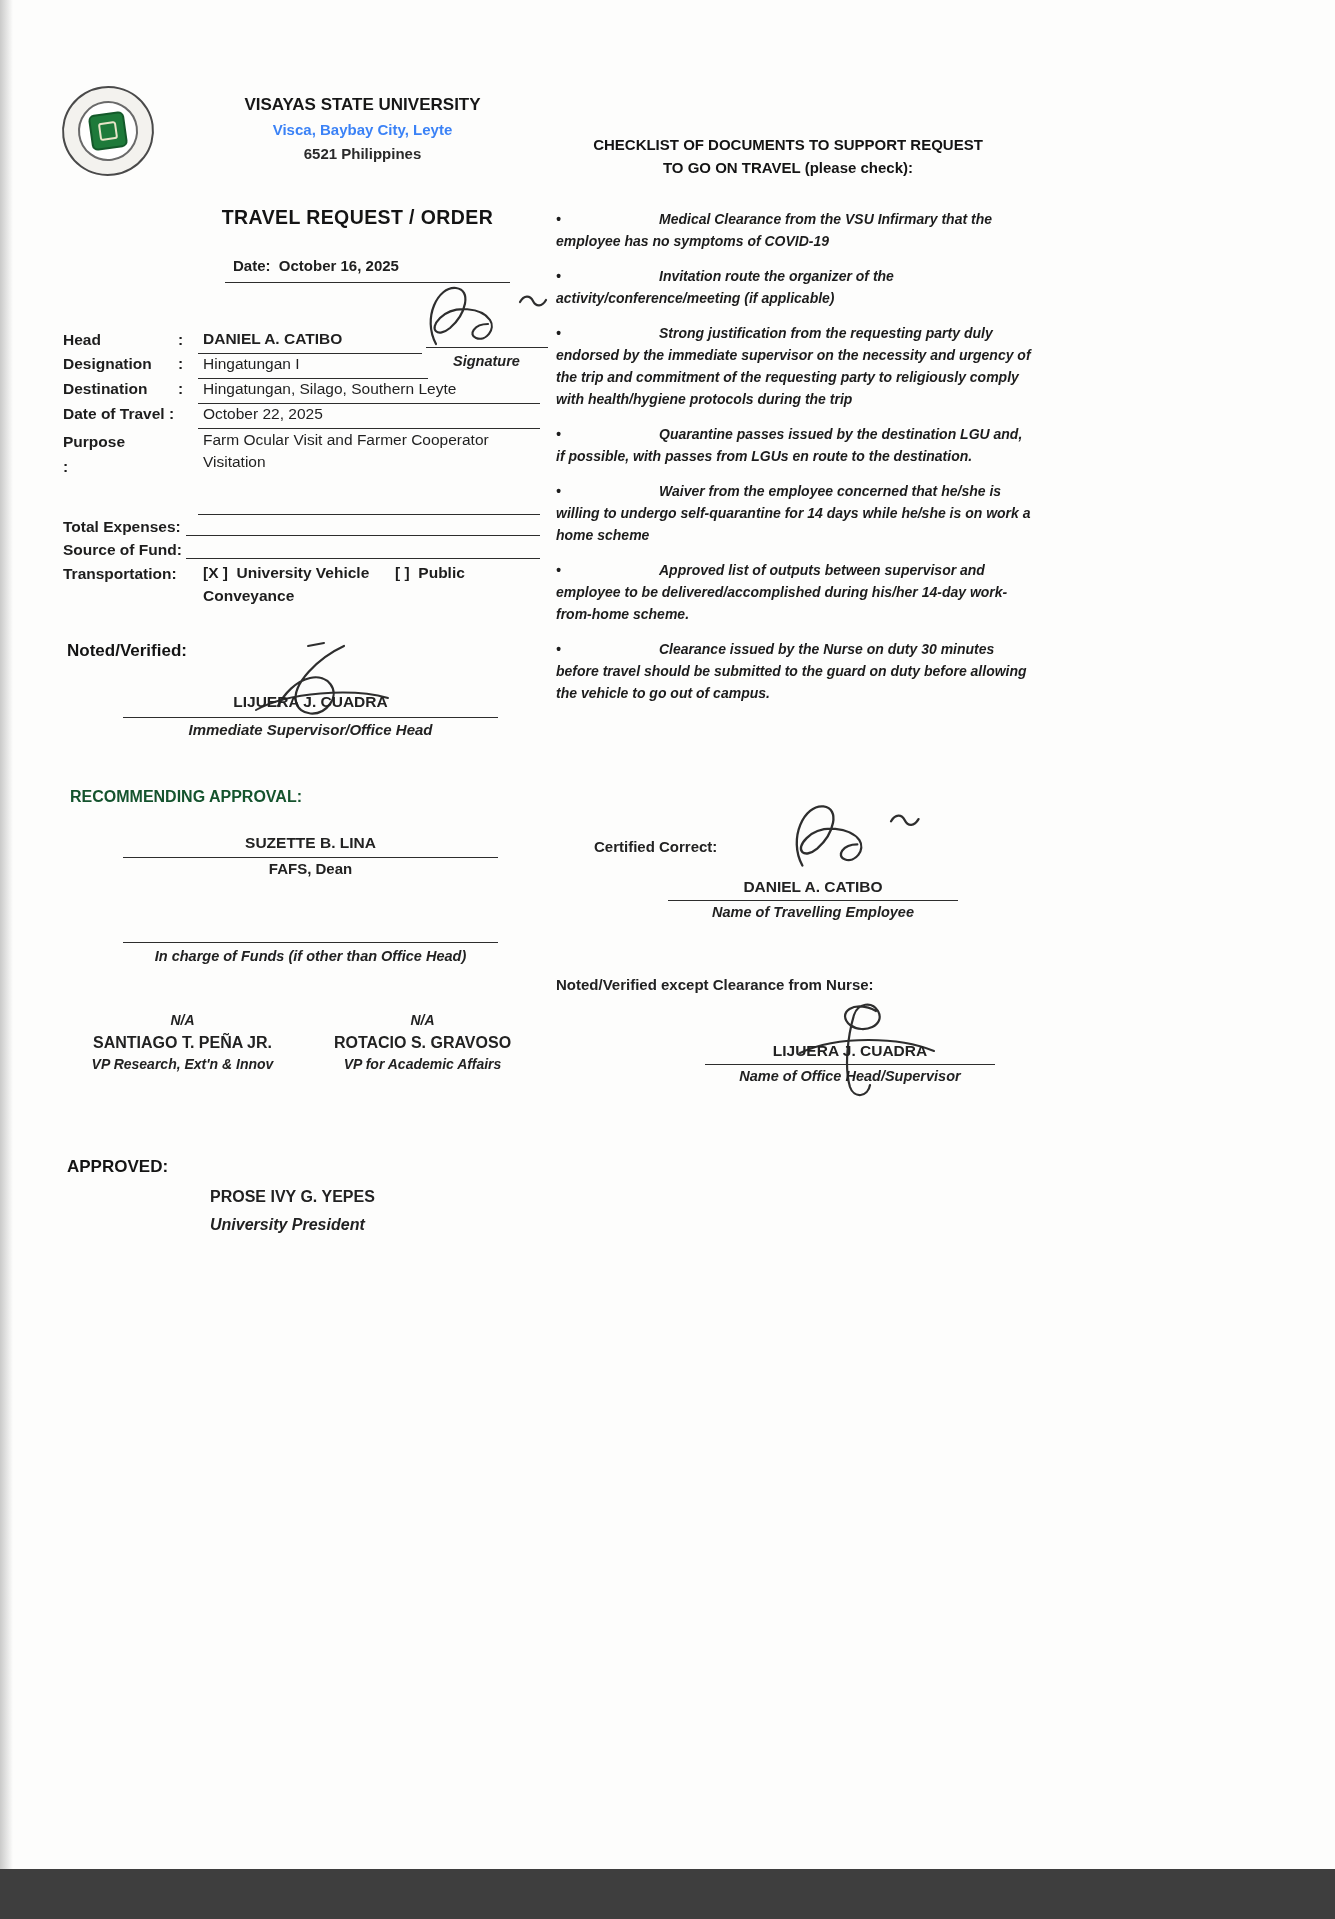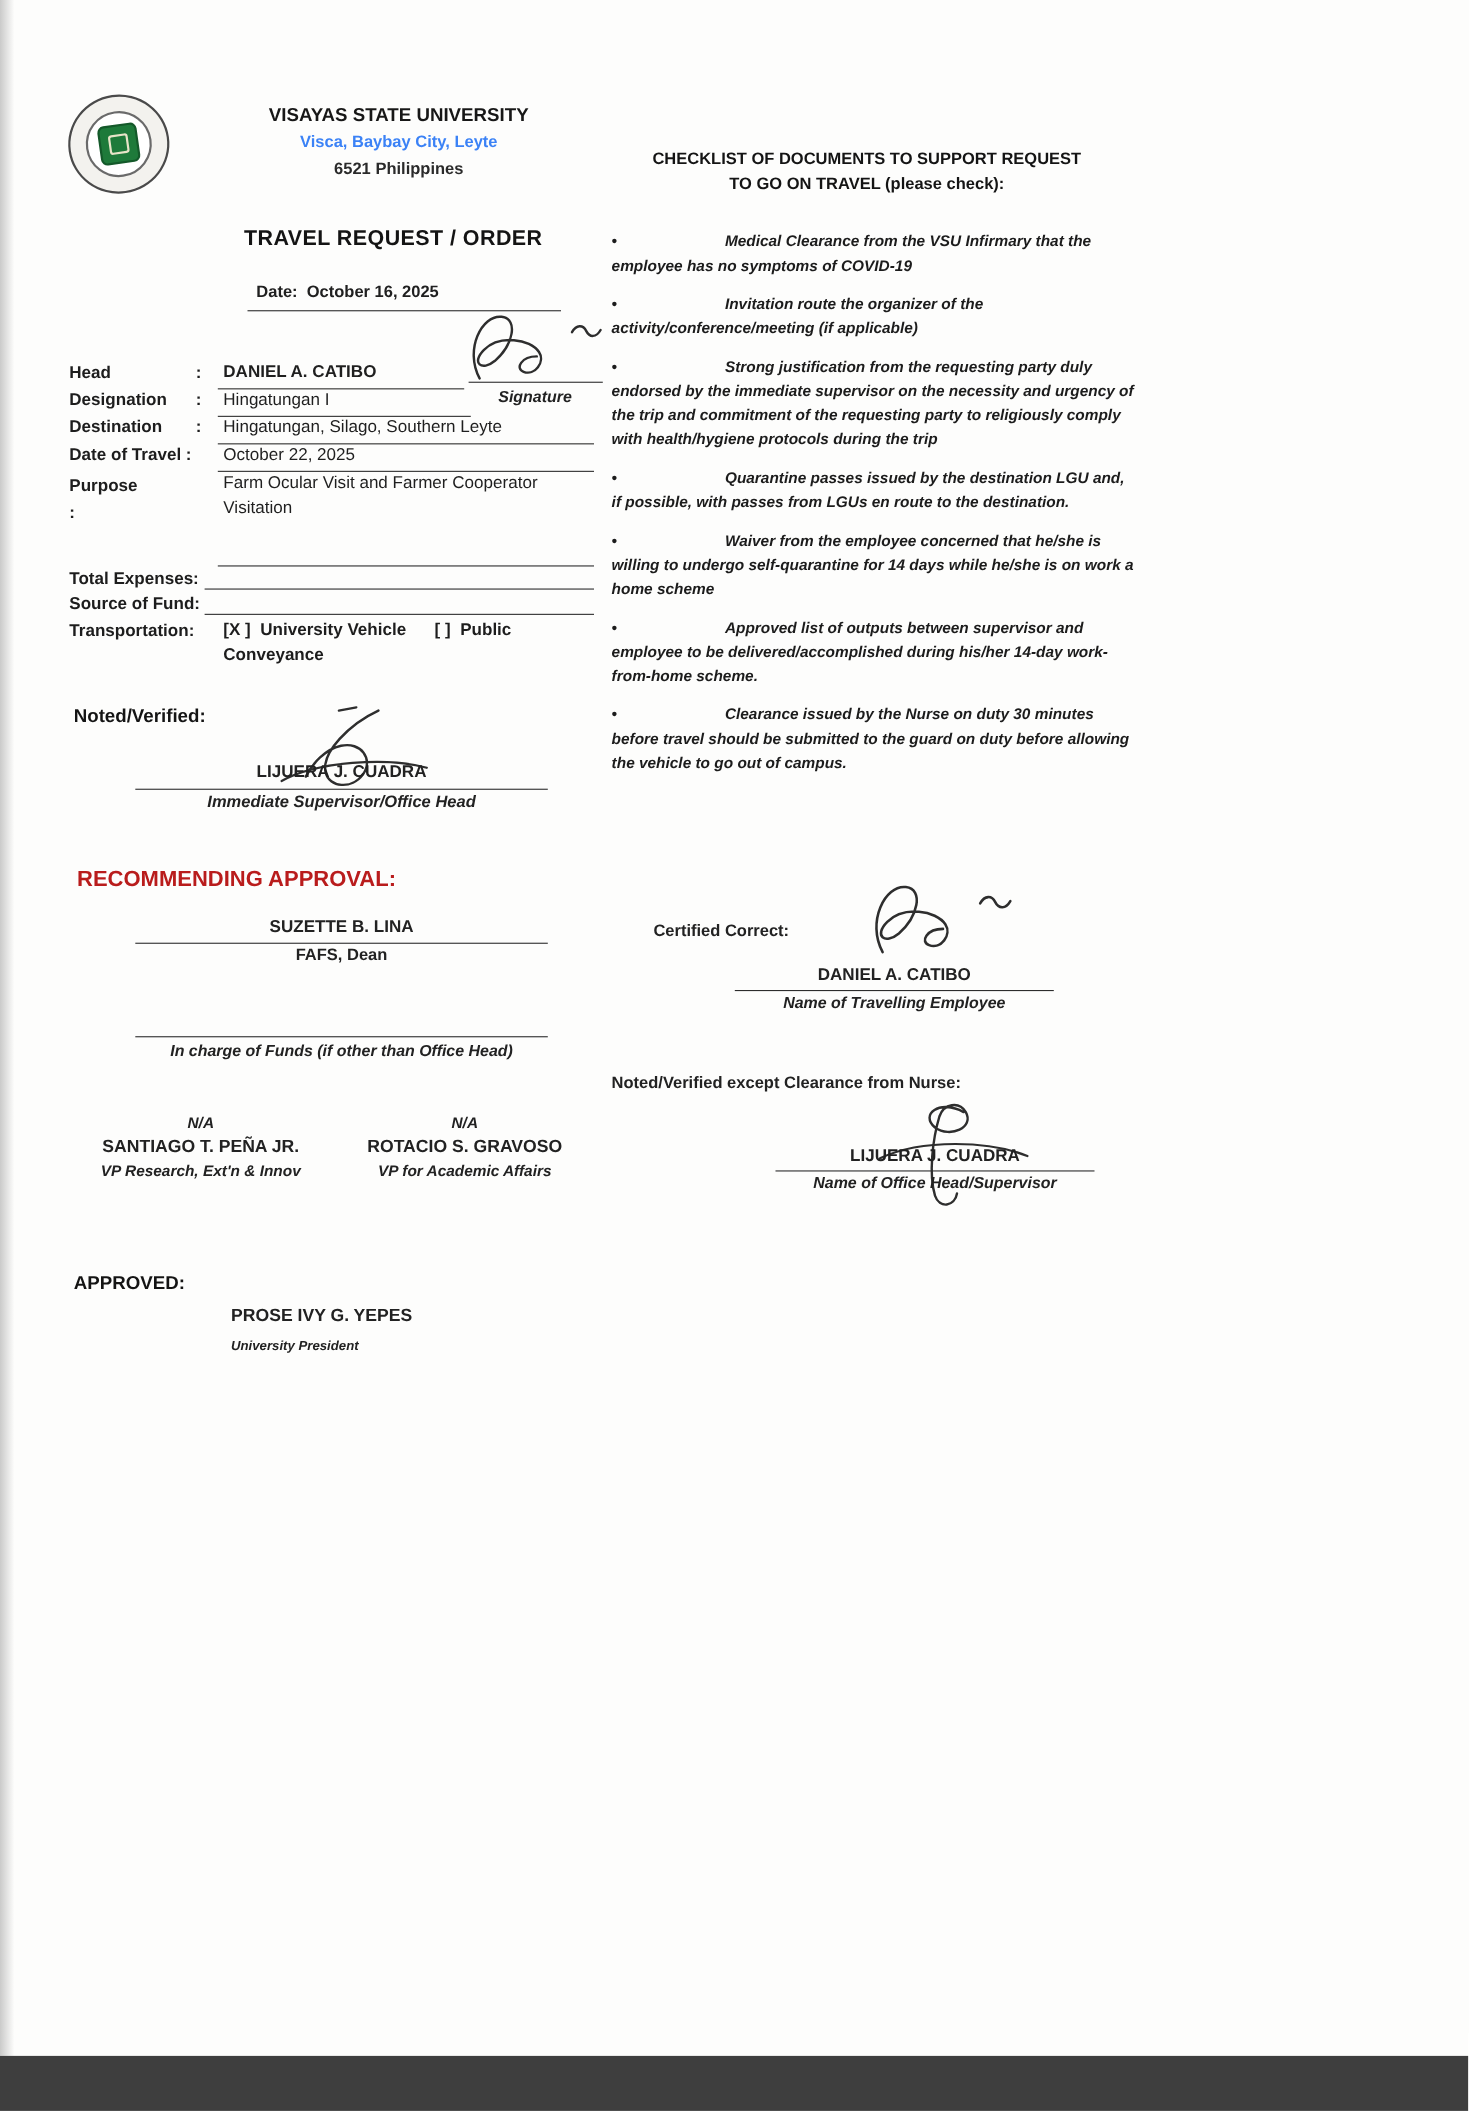--- a/index.html
+++ b/index.html
@@ -111,42 +111,42 @@
       <path d="M96,8 C70,20 44,46 48,64 C51,78 72,80 82,66 C92,52 80,36 62,40 C48,43 36,56 30,68" fill="none" stroke="#2e2e2e" stroke-width="2.2" stroke-linecap="round"></path>
       <path d="M8,72 C40,54 104,50 140,60" fill="none" stroke="#2e2e2e" stroke-width="2" stroke-linecap="round"></path>
       <path d="M60,8 l16,-3" fill="none" stroke="#2e2e2e" stroke-width="2" stroke-linecap="round"></path>
     </svg>
   </div>
 
   <div class="abs b center" style="left:123px;top:693px;width:375px;font-size:15.5px">LIJUERA J. CUADRA</div>
   <div class="hline" style="left:123px;top:717px;width:375px"></div>
   <div class="abs b i center" style="left:123px;top:721px;width:375px;font-size:15px">Immediate Supervisor/Office Head</div>
 
-  <div class="abs b" style="left:70px;top:788px;font-size:20px;color:#b91c1c">RECOMMENDING APPROVAL:</div>
+  <div class="abs b" style="left:70px;top:788px;font-size:16px;color:#14532d">RECOMMENDING APPROVAL:</div>
   <div class="abs b center" style="left:123px;top:834px;width:375px;font-size:15.5px">SUZETTE B. LINA</div>
   <div class="hline" style="left:123px;top:857px;width:375px"></div>
   <div class="abs b center" style="left:123px;top:860px;width:375px;font-size:15px">FAFS, Dean</div>
 
   <div class="hline" style="left:123px;top:942px;width:375px"></div>
   <div class="abs b i center" style="left:123px;top:948px;width:375px;font-size:14.5px">In charge of Funds (if other than Office Head)</div>
 
   <div class="abs center" style="left:75px;top:1012px;width:215px">
     <div class="b i" style="font-size:14px">N/A</div>
     <div class="b" style="font-size:16px;margin-top:6px">SANTIAGO T. PEÑA JR.</div>
     <div class="b i" style="font-size:14px;margin-top:4px">VP Research, Ext'n &amp; Innov</div>
   </div>
   <div class="abs center" style="left:315px;top:1012px;width:215px">
     <div class="b i" style="font-size:14px">N/A</div>
     <div class="b" style="font-size:16px;margin-top:6px">ROTACIO S. GRAVOSO</div>
     <div class="b i" style="font-size:14px;margin-top:4px">VP for Academic Affairs</div>
   </div>
 
   <div class="abs b" style="left:67px;top:1157px;font-size:17px;color:#141414">APPROVED:</div>
   <div class="abs b" style="left:210px;top:1188px;font-size:16px">PROSE IVY G. YEPES</div>
-  <div class="abs b i" style="left:210px;top:1216px;font-size:12px">University President</div>
+  <div class="abs b i" style="left:210px;top:1216px;font-size:16px">University President</div>
 
   <div class="abs b center" style="left:556px;top:136px;width:464px;font-size:15px;color:#141414">CHECKLIST OF DOCUMENTS TO SUPPORT REQUEST</div>
   <div class="abs b center" style="left:556px;top:159px;width:464px;font-size:15px;color:#141414">TO GO ON TRAVEL (please check):</div>
 
   <div class="chk" style="white-space:normal;font-style:italic;">
     <p><span class="chk-bullet">•</span><span>Medical Clearance from the VSU Infirmary that the employee has no symptoms of COVID-19</span></p>
     <p><span class="chk-bullet">•</span><span>Invitation route the organizer of the activity/conference/meeting (if applicable)</span></p>
     <p><span class="chk-bullet">•</span><span>Strong justification from the requesting party duly endorsed by the immediate supervisor on the necessity and urgency of the trip and commitment of the requesting party to religiously comply with health/hygiene protocols during the trip</span></p>
     <p><span class="chk-bullet">•</span><span>Quarantine passes issued by the destination LGU and, if possible, with passes from LGUs en route to the destination.</span></p>
     <p><span class="chk-bullet">•</span><span>Waiver from the employee concerned that he/she is willing to undergo self-quarantine for 14 days while he/she is on work a home scheme</span></p>

